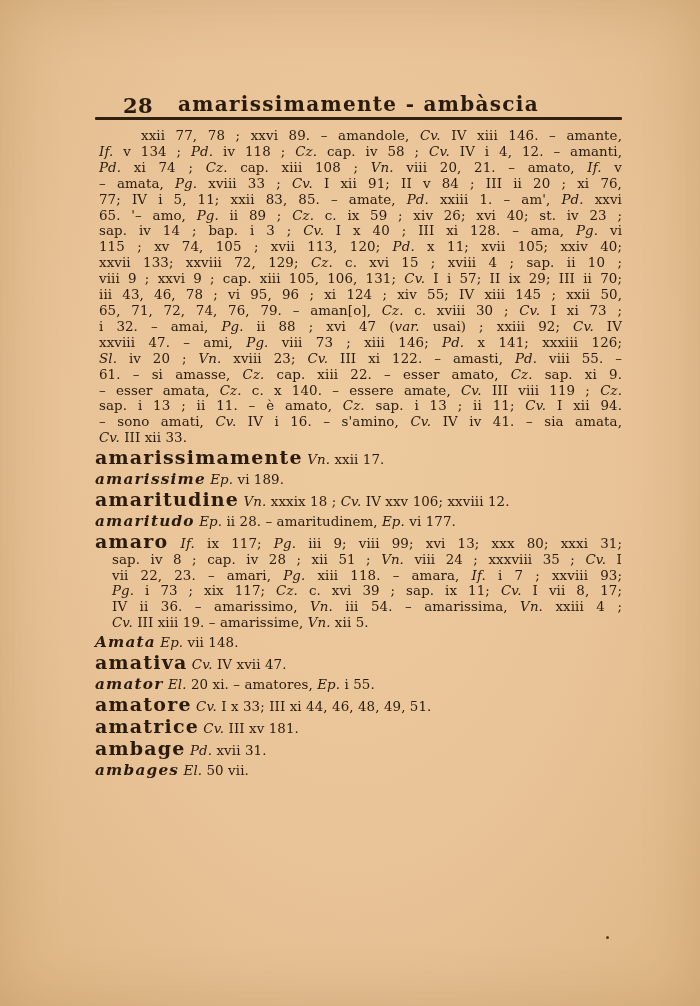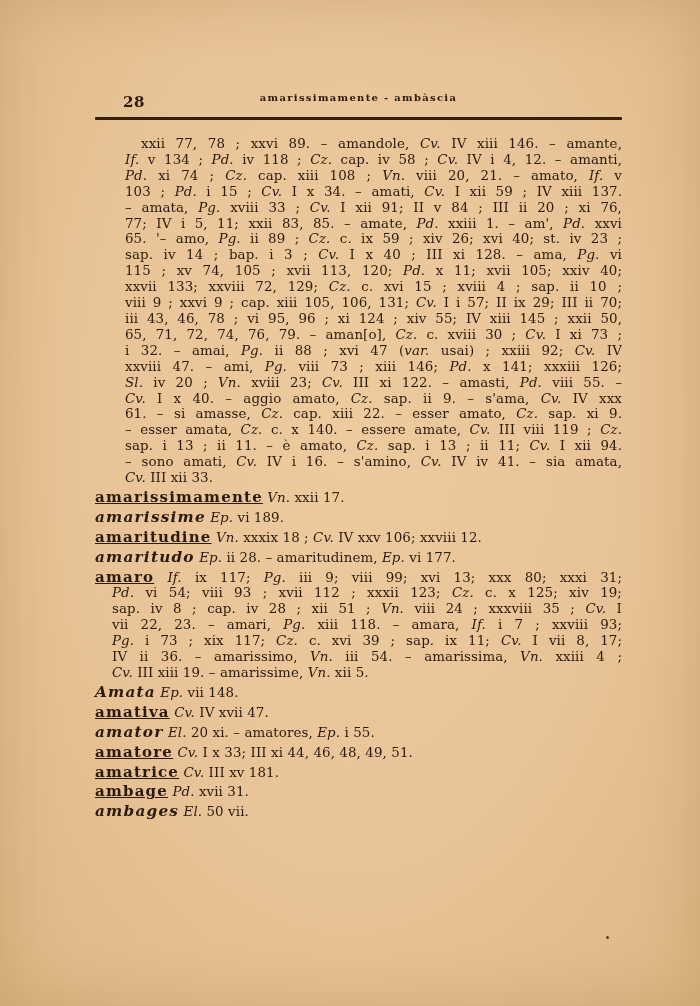--- a/index.html
+++ b/index.html
@@ -9,88 +9,85 @@
   }
   .page {
     position:relative; width:700px; height:1006px; overflow:hidden;
     background:radial-gradient(ellipse at 50% 42%, #edcb9f 0%, #e8c397 55%, #deb685 100%);
     box-shadow:inset 0 0 60px rgba(120,80,30,0.18);
     color:#2a1b0d;
   }
   .hdr { position:absolute; top:92px; left:95px; width:527px; height:22px; }
   .pgnum {
     position:absolute; left:28px; top:1px;
-    font-weight:bold; font-size:15px; letter-spacing:0.5px;
+    font-weight:bold; font-size:21px; letter-spacing:0.5px;
   }
   .running {
     display:block; text-align:center; font-weight:bold;
-    font-size:10px; letter-spacing:1.3px;
+    font-size:20px; letter-spacing:1.3px;
   }
   .rule {
     position:absolute; top:117px; left:95px; width:527px; height:2.5px;
     background:#32200f; border-radius:1px;
   }
   .body-block {
-    position:absolute; top:136px; left:95px; width:527px;
+    position:absolute; top:128px; left:95px; width:527px;
     font-size:13.4px; line-height:15.9px;
     letter-spacing:0.1px;
   }
   .ln { text-align:justify; text-align-last:justify; white-space:normal; }
   .ln.nj { text-align:center; text-align-last:left; }
-  .ind-1 { margin-left:30px; }
+  .ind-1 { margin-left:4px; }
   .ind-2 { margin-left:13px; text-indent:33px; }
   .ind-3 { margin-left:17px; }
   .gap { margin-top:4px; }
   .st-r { font-style:normal; }
   .st-i { font-style:italic; }
-  .st-b { font-weight:bold; font-size:15px; letter-spacing:1.2px;text-decoration:underline; }
+  .st-b { font-weight:bold; font-size:19px; letter-spacing:1.2px; }
   .st-bi { font-weight:bold; font-style:italic; font-size:15.3px; letter-spacing:1.2px;margin-top:12px; }
   .speck {
     position:absolute; left:606px; top:936px; width:3px; height:3px;
     background:#5a3a1a; border-radius:50%;
   }
 </style>
 </head>
 <body>
 
 <div class="page">
   <div class="hdr">
     <span class="pgnum">28</span>
     <span class="running">amarissimamente - ambàscia</span>
   </div>
   <div class="rule"></div>
   <main class="body-block">
       <div class="ln ind-2"><span class="st-r">xxii 77, 78 ; xxvi 89. – amandole, </span><span class="st-i">Cv.</span><span class="st-r"> IV xiii 146. – amante,</span></div>
       <div class="ln ind-1"><span class="st-i">If.</span><span class="st-r"> v 134 ; </span><span class="st-i">Pd.</span><span class="st-r"> iv 118 ; </span><span class="st-i">Cz.</span><span class="st-r"> cap. iv 58 ; </span><span class="st-i">Cv.</span><span class="st-r"> IV i 4, 12. – amanti,</span></div>
       <div class="ln ind-1"><span class="st-i">Pd.</span><span class="st-r"> xi 74 ; </span><span class="st-i">Cz.</span><span class="st-r"> cap. xiii 108 ; </span><span class="st-i">Vn.</span><span class="st-r"> viii 20, 21. – amato, </span><span class="st-i">If.</span><span class="st-r"> v</span></div>
-      <div class="ln ind-1"><span class="st-r">103 ; </span><span class="st-i">Pd.</span><span class="st-r"> i 15 ; </span><span class="st-i">Cv.</span><span class="st-r"> I x 34. – amati, </span><span class="st-i">Cv.</span><span class="st-r"> I xii 59 ; IV xiii 137.</span></div>
       <div class="ln ind-1"><span class="st-r">– amata, </span><span class="st-i">Pg.</span><span class="st-r"> xviii 33 ; </span><span class="st-i">Cv.</span><span class="st-r"> I xii 91; II v 84 ; III ii 20 ; xi 76,</span></div>
       <div class="ln ind-1"><span class="st-r">77; IV i 5, 11; xxii 83, 85. – amate, </span><span class="st-i">Pd.</span><span class="st-r"> xxiii 1. – am', </span><span class="st-i">Pd.</span><span class="st-r"> xxvi</span></div>
       <div class="ln ind-1"><span class="st-r">65. '– amo, </span><span class="st-i">Pg.</span><span class="st-r"> ii 89 ; </span><span class="st-i">Cz.</span><span class="st-r"> c. ix 59 ; xiv 26; xvi 40; st. iv 23 ;</span></div>
       <div class="ln ind-1"><span class="st-r">sap. iv 14 ; bap. i 3 ; </span><span class="st-i">Cv.</span><span class="st-r"> I x 40 ; III xi 128. – ama, </span><span class="st-i">Pg.</span><span class="st-r"> vi</span></div>
       <div class="ln ind-1"><span class="st-r">115 ; xv 74, 105 ; xvii 113, 120; </span><span class="st-i">Pd.</span><span class="st-r"> x 11; xvii 105; xxiv 40;</span></div>
       <div class="ln ind-1"><span class="st-r">xxvii 133; xxviii 72, 129; </span><span class="st-i">Cz.</span><span class="st-r"> c. xvi 15 ; xviii 4 ; sap. ii 10 ;</span></div>
       <div class="ln ind-1"><span class="st-r">viii 9 ; xxvi 9 ; cap. xiii 105, 106, 131; </span><span class="st-i">Cv.</span><span class="st-r"> I i 57; II ix 29; III ii 70;</span></div>
       <div class="ln ind-1"><span class="st-r">iii 43, 46, 78 ; vi 95, 96 ; xi 124 ; xiv 55; IV xiii 145 ; xxii 50,</span></div>
       <div class="ln ind-1"><span class="st-r">65, 71, 72, 74, 76, 79. – aman[o], </span><span class="st-i">Cz.</span><span class="st-r"> c. xviii 30 ; </span><span class="st-i">Cv.</span><span class="st-r"> I xi 73 ;</span></div>
       <div class="ln ind-1"><span class="st-r">i 32. – amai, </span><span class="st-i">Pg.</span><span class="st-r"> ii 88 ; xvi 47 (</span><span class="st-i">var.</span><span class="st-r"> usai) ; xxiii 92; </span><span class="st-i">Cv.</span><span class="st-r"> IV</span></div>
       <div class="ln ind-1"><span class="st-r">xxviii 47. – ami, </span><span class="st-i">Pg.</span><span class="st-r"> viii 73 ; xiii 146; </span><span class="st-i">Pd.</span><span class="st-r"> x 141; xxxiii 126;</span></div>
       <div class="ln ind-1"><span class="st-i">Sl.</span><span class="st-r"> iv 20 ; </span><span class="st-i">Vn.</span><span class="st-r"> xviii 23; </span><span class="st-i">Cv.</span><span class="st-r"> III xi 122. – amasti, </span><span class="st-i">Pd.</span><span class="st-r"> viii 55. –</span></div>
-      <div class="ln ind-1"><span class="st-i">Cv.</span><span class="st-r"> I x 40. – aggio amato, </span><span class="st-i">Cz.</span><span class="st-r"> sap. ii 9. – s'ama, </span><span class="st-i">Cv.</span><span class="st-r"> IV xxx</span></div>
       <div class="ln ind-1"><span class="st-r">61. – si amasse, </span><span class="st-i">Cz.</span><span class="st-r"> cap. xiii 22. – esser amato, </span><span class="st-i">Cz.</span><span class="st-r"> sap. xi 9.</span></div>
       <div class="ln ind-1"><span class="st-r">– esser amata, </span><span class="st-i">Cz.</span><span class="st-r"> c. x 140. – essere amate, </span><span class="st-i">Cv.</span><span class="st-r"> III viii 119 ; </span><span class="st-i">Cz.</span></div>
       <div class="ln ind-1"><span class="st-r">sap. i 13 ; ii 11. – è amato, </span><span class="st-i">Cz.</span><span class="st-r"> sap. i 13 ; ii 11; </span><span class="st-i">Cv.</span><span class="st-r"> I xii 94.</span></div>
       <div class="ln ind-1"><span class="st-r">– sono amati, </span><span class="st-i">Cv.</span><span class="st-r"> IV i 16. – s'amino, </span><span class="st-i">Cv.</span><span class="st-r"> IV iv 41. – sia amata,</span></div>
       <div class="ln ind-1 nj"><span class="st-i">Cv.</span><span class="st-r"> III xii 33.</span></div>
       <div class="ln ind-0 nj gap"><span class="st-b">amarissimamente</span><span class="st-r"> </span><span class="st-i">Vn.</span><span class="st-r"> xxii 17.</span></div>
       <div class="ln ind-0 nj gap"><span class="st-bi">amarissime</span><span class="st-r"> </span><span class="st-i">Ep.</span><span class="st-r"> vi 189.</span></div>
       <div class="ln ind-0 nj gap"><span class="st-b">amaritudine</span><span class="st-r"> </span><span class="st-i">Vn.</span><span class="st-r"> xxxix 18 ; </span><span class="st-i">Cv.</span><span class="st-r"> IV xxv 106; xxviii 12.</span></div>
       <div class="ln ind-0 nj gap"><span class="st-bi">amaritudo</span><span class="st-r"> </span><span class="st-i">Ep.</span><span class="st-r"> ii 28. – amaritudinem, </span><span class="st-i">Ep.</span><span class="st-r"> vi 177.</span></div>
       <div class="ln ind-0 gap"><span class="st-b">amaro</span><span class="st-r"> </span><span class="st-i">If.</span><span class="st-r"> ix 117; </span><span class="st-i">Pg.</span><span class="st-r"> iii 9; viii 99; xvi 13; xxx 80; xxxi 31;</span></div>
-      <div class="ln ind-3"><span class="st-i">Pd.</span><span class="st-r"> vi 54; viii 93 ; xvii 112 ; xxxii 123; </span><span class="st-i">Cz.</span><span class="st-r"> c. x 125; xiv 19;</span></div>
       <div class="ln ind-3"><span class="st-r">sap. iv 8 ; cap. iv 28 ; xii 51 ; </span><span class="st-i">Vn.</span><span class="st-r"> viii 24 ; xxxviii 35 ; </span><span class="st-i">Cv.</span><span class="st-r"> I</span></div>
       <div class="ln ind-3"><span class="st-r">vii 22, 23. – amari, </span><span class="st-i">Pg.</span><span class="st-r"> xiii 118. – amara, </span><span class="st-i">If.</span><span class="st-r"> i 7 ; xxviii 93;</span></div>
       <div class="ln ind-3"><span class="st-i">Pg.</span><span class="st-r"> i 73 ; xix 117; </span><span class="st-i">Cz.</span><span class="st-r"> c. xvi 39 ; sap. ix 11; </span><span class="st-i">Cv.</span><span class="st-r"> I vii 8, 17;</span></div>
       <div class="ln ind-3"><span class="st-r">IV ii 36. – amarissimo, </span><span class="st-i">Vn.</span><span class="st-r"> iii 54. – amarissima, </span><span class="st-i">Vn.</span><span class="st-r"> xxiii 4 ;</span></div>
       <div class="ln ind-3 nj"><span class="st-i">Cv.</span><span class="st-r"> III xiii 19. – amarissime, </span><span class="st-i">Vn.</span><span class="st-r"> xii 5.</span></div>
       <div class="ln ind-0 nj gap"><span class="st-bi">Amata</span><span class="st-r"> </span><span class="st-i">Ep.</span><span class="st-r"> vii 148.</span></div>
       <div class="ln ind-0 nj gap"><span class="st-b">amativa</span><span class="st-r"> </span><span class="st-i">Cv.</span><span class="st-r"> IV xvii 47.</span></div>
       <div class="ln ind-0 nj gap"><span class="st-bi">amator</span><span class="st-r"> </span><span class="st-i">El.</span><span class="st-r"> 20 xi. – amatores, </span><span class="st-i">Ep.</span><span class="st-r"> i 55.</span></div>
       <div class="ln ind-0 nj gap"><span class="st-b">amatore</span><span class="st-r"> </span><span class="st-i">Cv.</span><span class="st-r"> I x 33; III xi 44, 46, 48, 49, 51.</span></div>
       <div class="ln ind-0 nj gap"><span class="st-b">amatrice</span><span class="st-r"> </span><span class="st-i">Cv.</span><span class="st-r"> III xv 181.</span></div>

